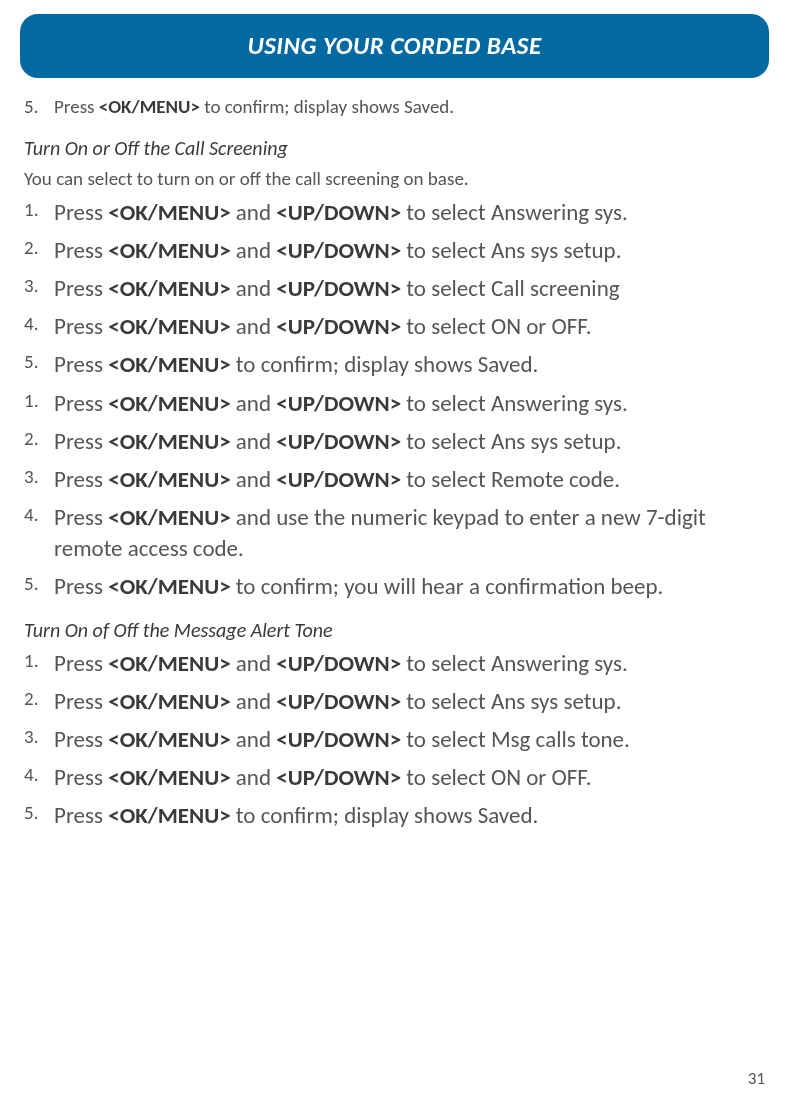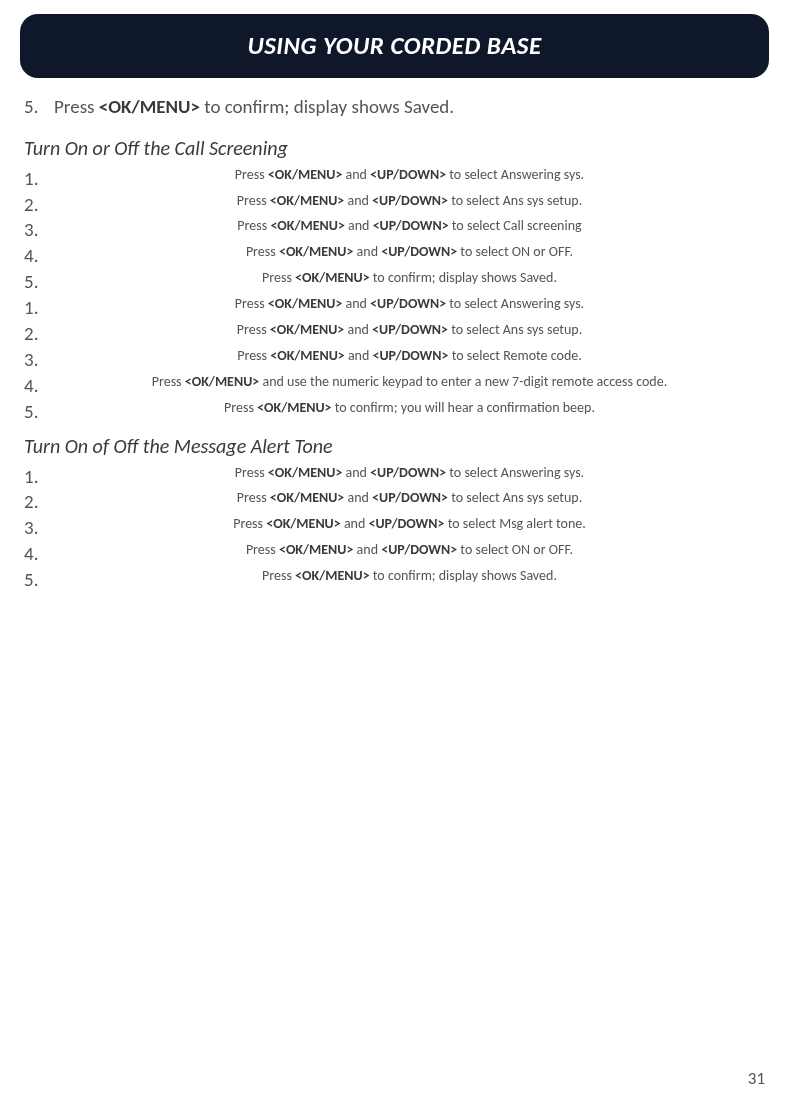--- a/index.html
+++ b/index.html
@@ -10,21 +10,21 @@
     body {
       width: 789px;
       height: 1109px;
       background: #ffffff;
       font-family: "Gill Sans", "Gill Sans MT", Calibri, "Trebuchet MS", sans-serif;
       color: #4a4a4a;
       padding: 14px 20px 20px 20px;
       position: relative;
     }
     .header-bar {
-      background: #0f172a;
+      background: #0369a1;
       color: #ffffff;
       font-weight: bold;
       font-style: italic;
       text-align: center;
       font-size: 25px;
       padding: 16px 0 17px 0;
       border-radius: 18px;
       letter-spacing: 0.5px;
       margin-bottom: 16px;
     }
@@ -46,26 +46,25 @@
       line-height: 1.35;
     }
     ol.steps {
       list-style: none;
       counter-reset: step;
       margin-bottom: 4px;
     }
     ol.steps > li {
       counter-increment: step;
       position: relative;
-      font-size: 14px;
+      font-size: 23px;
       color: #555;
       padding-left: 30px;
       margin-bottom: 7px;
       line-height: 1.35;
-      text-align: center;
     }
     ol.steps > li::before {
       content: counter(step) ".";
       position: absolute;
       left: 0;
       top: 0;
       font-size: 19px;
       color: #555;
     }
     .continued-item {
@@ -100,40 +99,41 @@
 <div class="header-bar">USING YOUR CORDED BASE</div>
 
 <div class="content">
 
   <div class="continued-item">
     <span class="num">5.</span>
     <span>Press </span><span class="b">&lt;OK/MENU&gt;</span><span> to confirm; display shows Saved.</span>
   </div>
 
   <div class="section-heading">Turn On or Off the Call Screening</div>
+  <div class="intro">You can select to turn on or off the call screening on base.</div>
   <ol class="steps">
     <li><span>Press </span><span class="b">&lt;OK/MENU&gt;</span><span> and </span><span class="b">&lt;UP/DOWN&gt;</span><span> to select Answering sys.</span></li>
     <li><span>Press </span><span class="b">&lt;OK/MENU&gt;</span><span> and </span><span class="b">&lt;UP/DOWN&gt;</span><span> to select Ans sys setup.</span></li>
     <li><span>Press </span><span class="b">&lt;OK/MENU&gt;</span><span> and </span><span class="b">&lt;UP/DOWN&gt;</span><span> to select Call screening</span></li>
     <li><span>Press </span><span class="b">&lt;OK/MENU&gt;</span><span> and </span><span class="b">&lt;UP/DOWN&gt;</span><span> to select ON or OFF.</span></li>
     <li><span>Press </span><span class="b">&lt;OK/MENU&gt;</span><span> to confirm; display shows Saved.</span></li>
   </ol>
 
   <ol class="steps">
     <li><span>Press </span><span class="b">&lt;OK/MENU&gt;</span><span> and </span><span class="b">&lt;UP/DOWN&gt;</span><span> to select Answering sys.</span></li>
     <li><span>Press </span><span class="b">&lt;OK/MENU&gt;</span><span> and </span><span class="b">&lt;UP/DOWN&gt;</span><span> to select Ans sys setup.</span></li>
     <li><span>Press </span><span class="b">&lt;OK/MENU&gt;</span><span> and </span><span class="b">&lt;UP/DOWN&gt;</span><span> to select Remote code.</span></li>
     <li><span>Press </span><span class="b">&lt;OK/MENU&gt;</span><span> and use the numeric keypad to enter a new 7-digit remote access code.</span></li>
     <li><span>Press </span><span class="b">&lt;OK/MENU&gt;</span><span> to confirm; you will hear a confirmation beep.</span></li>
   </ol>
 
   <div class="section-heading">Turn On of Off the Message Alert Tone</div>
   <ol class="steps">
     <li><span>Press </span><span class="b">&lt;OK/MENU&gt;</span><span> and </span><span class="b">&lt;UP/DOWN&gt;</span><span> to select Answering sys.</span></li>
     <li><span>Press </span><span class="b">&lt;OK/MENU&gt;</span><span> and </span><span class="b">&lt;UP/DOWN&gt;</span><span> to select Ans sys setup.</span></li>
-    <li><span>Press </span><span class="b">&lt;OK/MENU&gt;</span><span> and </span><span class="b">&lt;UP/DOWN&gt;</span><span> to select Msg alert tone.</span></li>
+    <li><span>Press </span><span class="b">&lt;OK/MENU&gt;</span><span> and </span><span class="b">&lt;UP/DOWN&gt;</span><span> to select Msg calls tone.</span></li>
     <li><span>Press </span><span class="b">&lt;OK/MENU&gt;</span><span> and </span><span class="b">&lt;UP/DOWN&gt;</span><span> to select ON or OFF.</span></li>
     <li><span>Press </span><span class="b">&lt;OK/MENU&gt;</span><span> to confirm; display shows Saved.</span></li>
   </ol>
 
 </div>
 
 <div class="page-number">31</div>
 
 </body></html>

